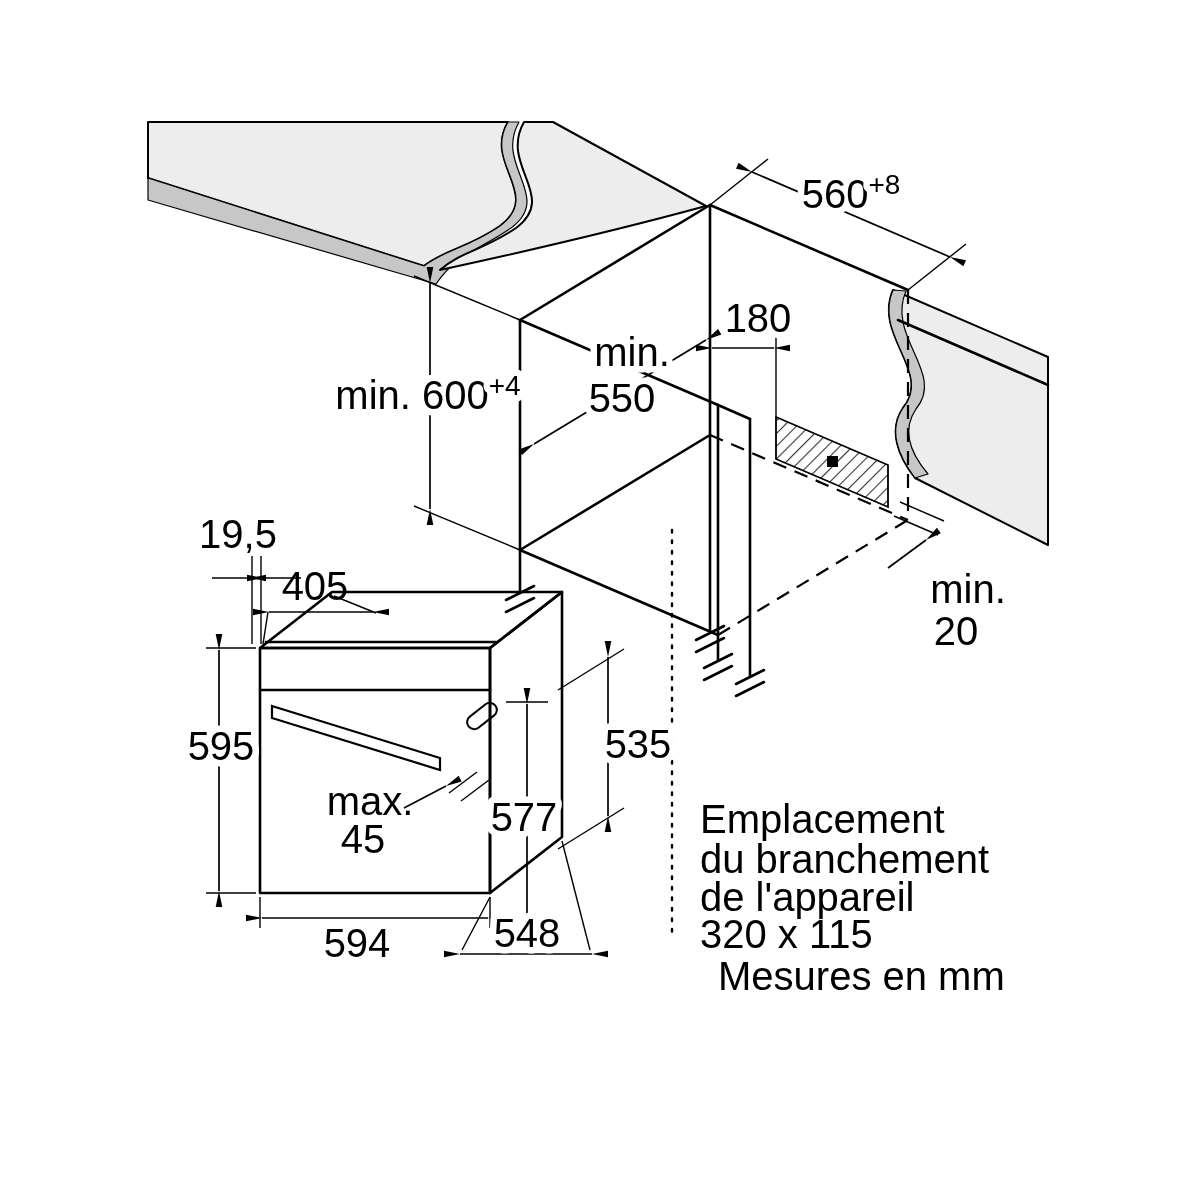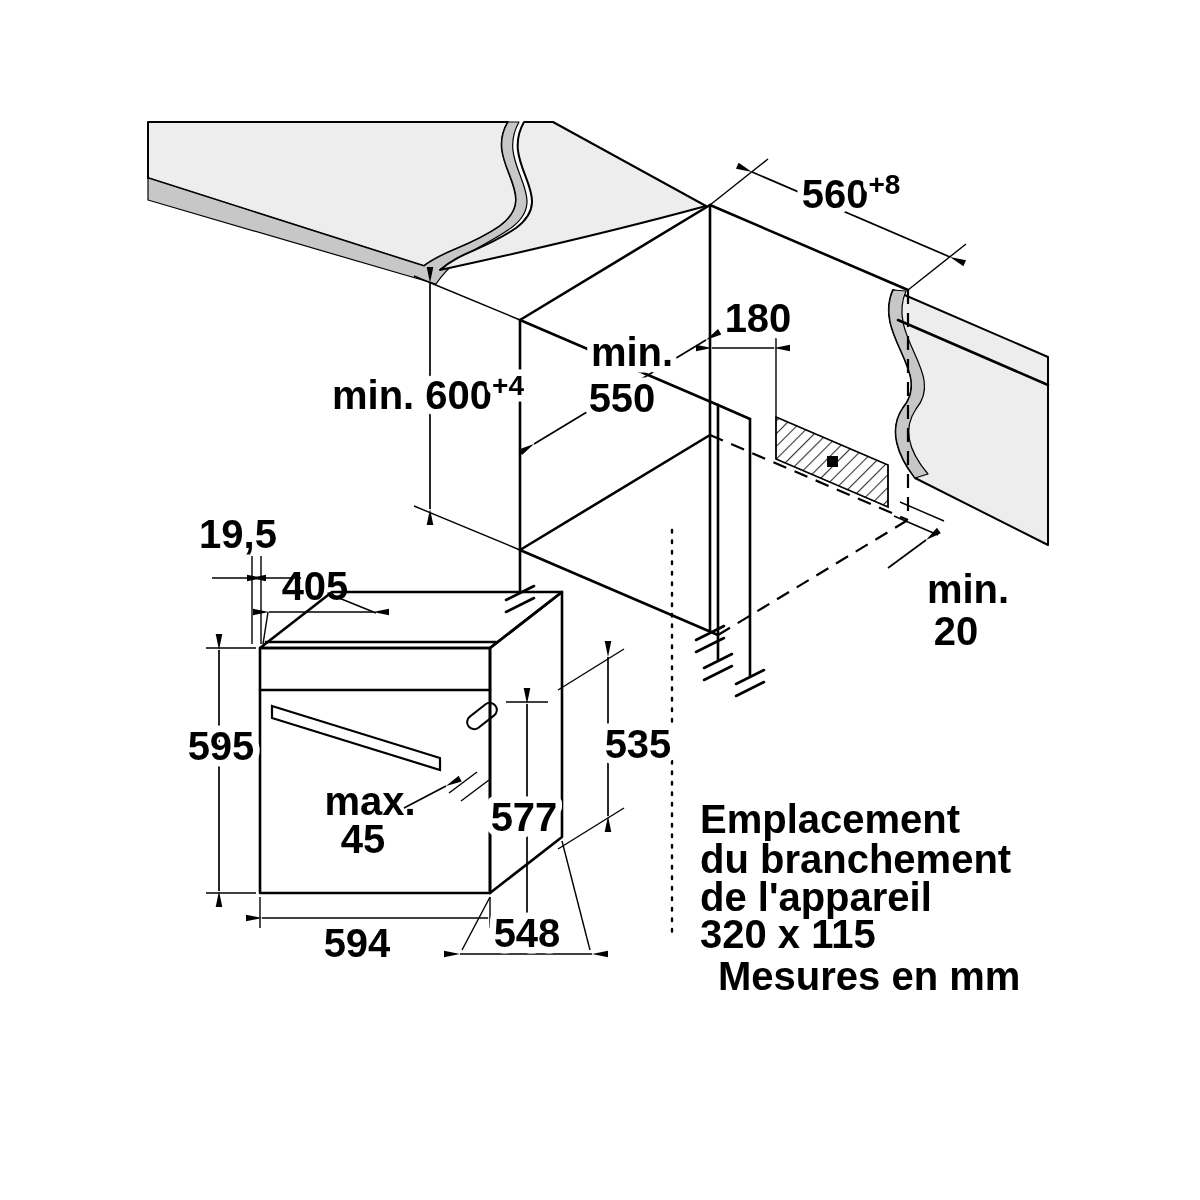--- a/index.html
+++ b/index.html
@@ -1,16 +1,16 @@
 <!DOCTYPE html>
 <html><head>
 <meta charset="utf-8">
 <style>
   html,body{margin:0;padding:0;background:#fff;}
-  .stage{width:1200px;height:1200px;position:relative;background:#fff;font-weight:bold;}
+  .stage{width:1200px;height:1200px;position:relative;background:#fff;}
   svg text{font-family:"Liberation Sans","DejaVu Sans",sans-serif;fill:#000;}
   .t40{font-size:40px;}
   .t38{font-size:40px;}
   .halo{stroke:#fff;stroke-width:13;paint-order:stroke;stroke-linejoin:round;}
   .main{stroke:#000;stroke-width:2.6;fill:none;stroke-linejoin:round;stroke-linecap:round;}
   .thin{stroke:#000;stroke-width:1.4;fill:none;}
   .dim{stroke:#000;stroke-width:1.7;fill:none;}
   .dash{stroke:#000;stroke-width:2.2;fill:none;stroke-dasharray:14 9;}
   .dotl{stroke:#000;stroke-width:2.4;fill:none;stroke-dasharray:2.5 8;stroke-linecap:round;}
   .fillA{fill:#ededed;stroke:#000;stroke-width:2;stroke-linejoin:round;}

